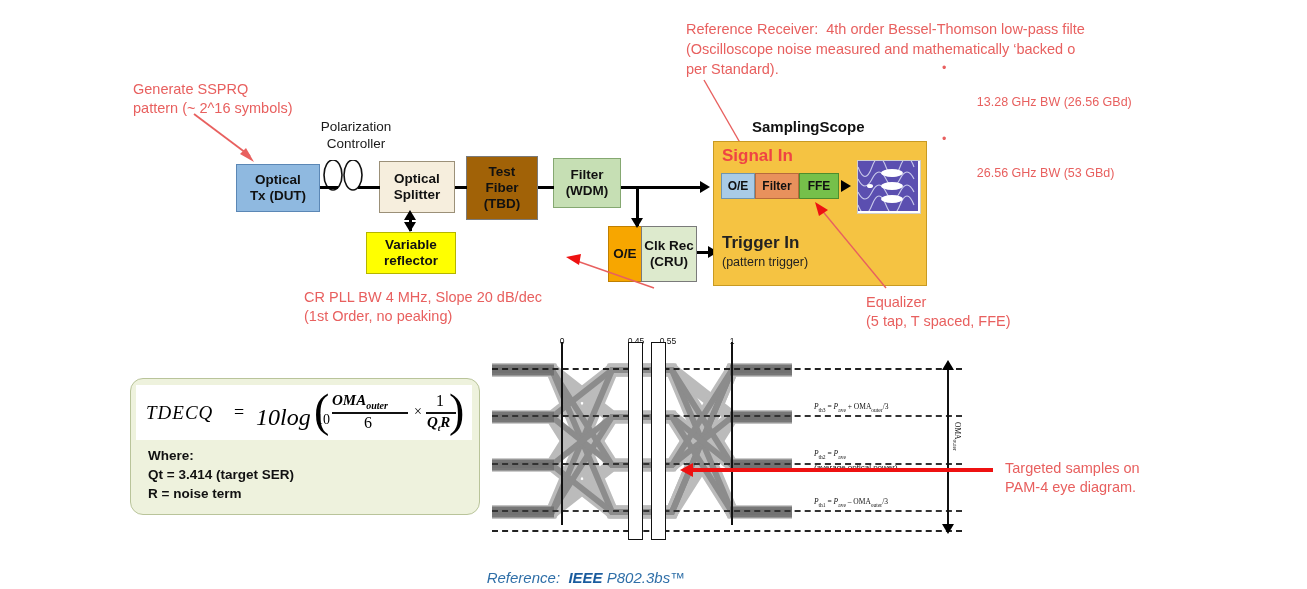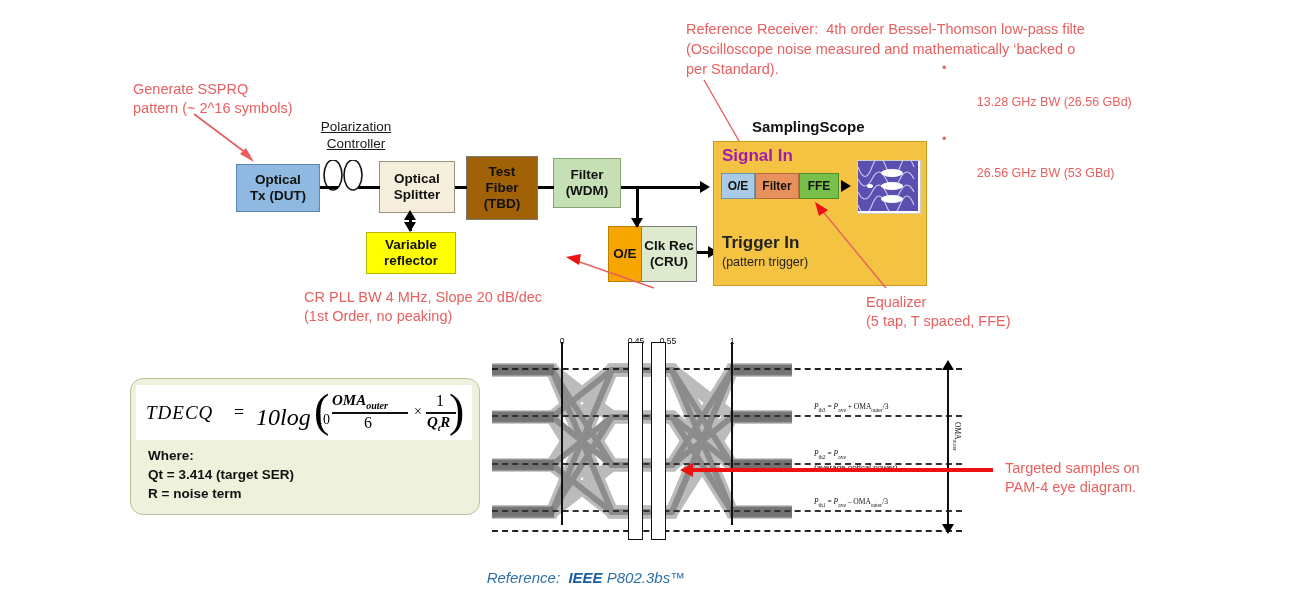--- a/index.html
+++ b/index.html
@@ -40,21 +40,21 @@
   .arr-d{position:absolute;width:0;height:0;
          border-left:6px solid transparent;border-right:6px solid transparent;
          border-top:10px solid #000;}
   .arr-u{position:absolute;width:0;height:0;
          border-left:6px solid transparent;border-right:6px solid transparent;
          border-bottom:10px solid #000;}
 
   .label-blk{position:absolute;font-size:13.5px;line-height:17px;color:#1a1a1a;
              text-align:center;white-space:pre;}
   .scope-title{position:absolute;font-size:15px;font-weight:bold;color:#111;}
-  .scope-sig{position:absolute;font-size:17px;font-weight:bold;color:#a21caf;}
+  .scope-sig{position:absolute;font-size:17px;font-weight:bold;color:#ef4444;}
   .scope-trig{position:absolute;font-size:17px;font-weight:bold;color:#222;}
   .scope-trig2{position:absolute;font-size:12.5px;color:#222;}
 
   
   .formula-card{position:absolute;background:#eef2dd;border:1px solid #b9c49a;
                 border-radius:13px;box-sizing:border-box;}
   .formula-white{position:absolute;background:#fff;}
   .f-where{position:absolute;font-size:13.5px;line-height:19px;color:#111;white-space:pre;font-weight:bold;}
 
   
@@ -104,21 +104,21 @@
       <span style="position:absolute;left:2px;top:0;">•</span>
       <span>26.56 GHz BW (53 GBd)</span>
     </div>
   </div>
 
   <svg class="abs" style="left:700px;top:78px;width:80px;height:110px;">
     <line x1="4" y1="2" x2="58" y2="96" stroke="#e8605f" stroke-width="1.4"></line>
     <polygon points="62,104 50,92 58,88" fill="#e8605f"></polygon>
   </svg>
 
-  <div class="label-blk" style="left:296px;top:118px;width:120px;text-decoration:underline;">Polarization
+  <div class="label-blk" style="left:296px;top:118px;width:120px;">Polarization
 Controller</div>
   <svg class="abs" style="left:320px;top:160px;width:56px;height:34px;">
     <ellipse cx="13" cy="15" rx="9" ry="15" fill="none" stroke="#111" stroke-width="1.6"></ellipse>
     <ellipse cx="33" cy="15" rx="9" ry="15" fill="none" stroke="#111" stroke-width="1.6"></ellipse>
   </svg>
 
   <div class="box b-tx" style="left:236px;top:164px;width:84px;height:48px;">
     <span>Optical</span>
     <span>Tx (DUT)</span>
   </div>

